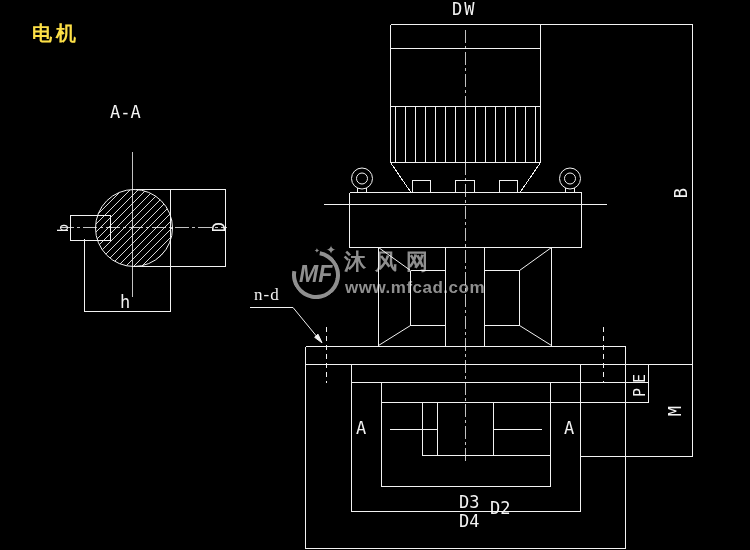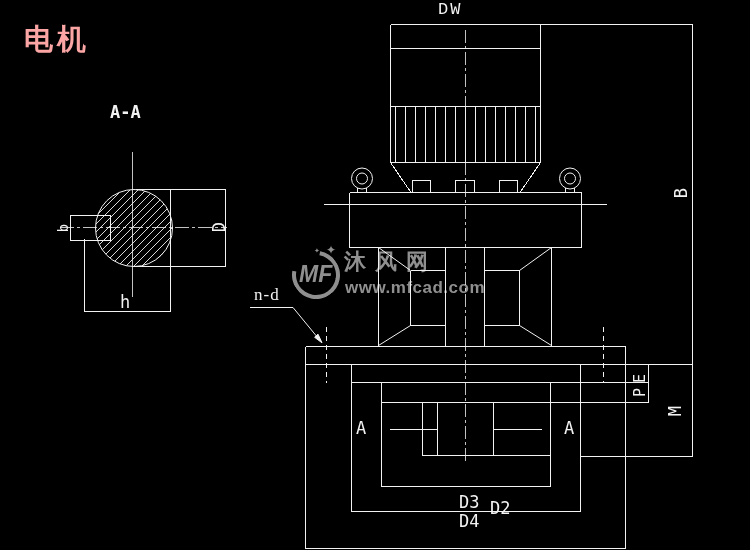--- a/index.html
+++ b/index.html
@@ -1,21 +1,21 @@
 <!DOCTYPE html>
 <html><head>
 <meta charset="utf-8">
 <style>
   html,body{margin:0;padding:0;background:#000;}
   #stage{position:relative;width:750px;height:550px;background:#000;overflow:hidden;
          font-family:"DejaVu Sans Mono","Liberation Mono",monospace;}
   #stage svg{position:absolute;left:0;top:0;z-index:2;}
   .lbl{position:absolute;color:#f2f2f2;font-size:17px;line-height:1;white-space:nowrap;z-index:3;}
   .rot{transform:translate(-50%,-50%) rotate(-90deg);}
-  .title-red{position:absolute;left:24px;top:20px;color:#fca5a5;font-size:29px;font-weight:bold;
+  .title-red{position:absolute;left:32px;top:20px;color:#fde047;font-size:20px;font-weight:bold;
              letter-spacing:4px;font-family:"Liberation Sans",sans-serif;z-index:3;}
   
   #wm{position:absolute;left:290px;top:245px;width:230px;height:60px;z-index:1;color:#8f8f8f;
       font-family:"Liberation Sans",sans-serif;}
   .wm-logo{position:absolute;left:2px;top:4px;width:46px;height:46px;}
   .wm-ring{position:absolute;left:0;top:2px;width:40px;height:40px;border:4px solid #8f8f8f;
            border-radius:50%;border-top-color:transparent;transform:rotate(-35deg);}
   .wm-mf{position:absolute;left:7px;top:12px;font-size:23px;font-weight:bold;font-style:italic;text-align:right;}
   .wm-star1{position:absolute;left:34px;top:-6px;font-size:12px;}
   .wm-star2{position:absolute;left:22px;top:-2px;font-size:7px;}
@@ -169,26 +169,26 @@
       <g shape-rendering="auto">
         <line x1="250" y1="307.5" x2="293" y2="307.5"></line>
         <line x1="293" y1="307.5" x2="320.5" y2="341"></line>
         <polygon points="322,342.8 314.6,337.3 318,334.2" fill="#f2f2f2"></polygon>
       </g>
     </g>
   </svg>
 
   <div class="title-red">电机</div>
 
-  <div class="lbl" style="left:110px;top:104px;font-weight:bold;">A-A</div>
+  <div class="lbl" style="left:110px;top:104px;">A-A</div>
   <div class="lbl rot" style="left:63px;top:228px;font-size:14px;">b</div>
   <div class="lbl rot" style="left:219px;top:227px;">D</div>
   <div class="lbl" style="left:120px;top:294px;">h</div>
 
-  <div class="lbl" style="left:438px;top:1px;letter-spacing:2px;font-family:Liberation Mono, monospace;">DW</div>
+  <div class="lbl" style="left:452px;top:1px;letter-spacing:2px;">DW</div>
   <div class="lbl rot" style="left:681px;top:193px;">B</div>
   <div class="lbl" style="left:254px;top:286px;letter-spacing:1px;font-family:Liberation Serif, serif;">n-d</div>
   <div class="lbl rot" style="left:640px;top:383px;font-size:15px;letter-spacing:5px;">PE</div>
   <div class="lbl rot" style="left:675px;top:411px;">M</div>
   <div class="lbl" style="left:356px;top:420px;">A</div>
   <div class="lbl" style="left:564px;top:420px;">A</div>
   <div class="lbl" style="left:459px;top:469px;margin-top:44px;">D4</div>
   <div class="lbl" style="left:459px;top:494px;">D3</div>
   <div class="lbl" style="left:458px;top:500px;margin-left:32px;">D2</div>
 </div>

